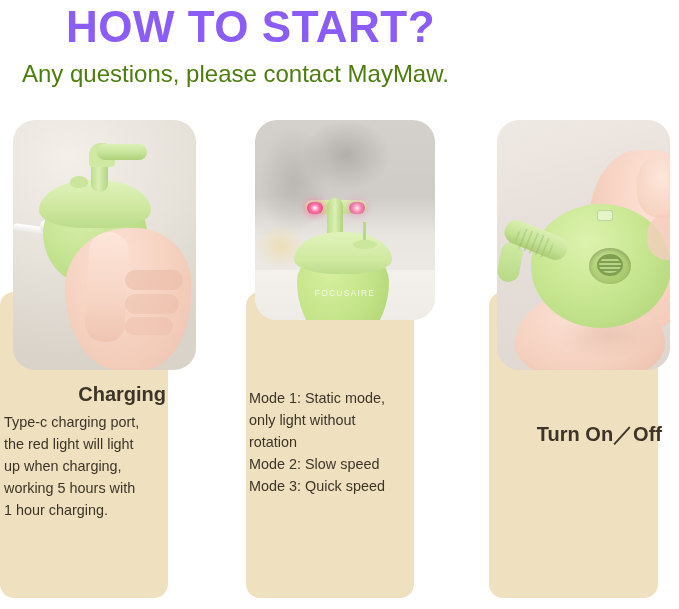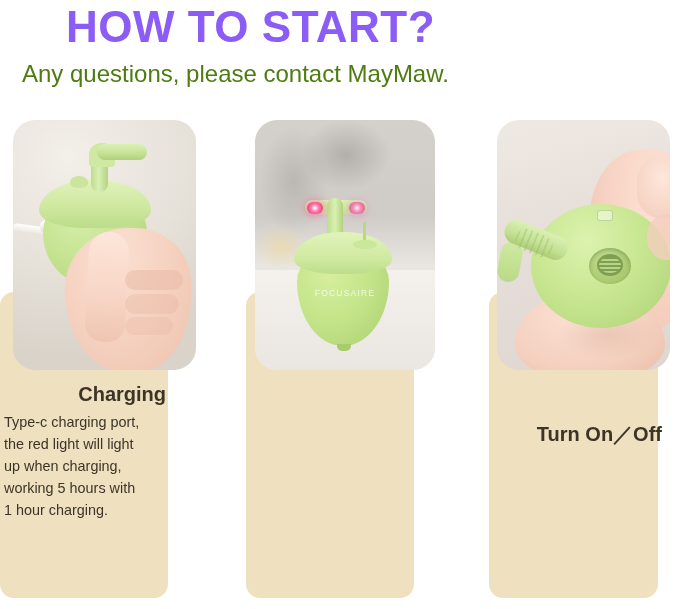--- a/index.html
+++ b/index.html
@@ -397,41 +397,46 @@
 up when charging,
 working 5 hours with
 1 hour charging.</div>
     </div>
   </div>
 
   <div class="card">
 
     <div class="card-panel" style="left:246px; top:292px; width:168px; height:306px;"></div>
 
-    <div class="card-photo" style="left:255px; top:120px; width:180px; height:250px;">
+    <div class="card-photo" style="left:255px; top:120px; width:180px; height:200px;">
       <div class="photo-inner">
         <div class="p2-bg"></div>
         <div class="p2-blur1"></div>
         <div class="p2-blur2"></div>
         <div class="p2-blur3"></div>
         <div class="p2-table"></div>
         <div class="p2-arm"></div>
         <div class="p2-stem"></div>
         <div class="p2-led-l"></div>
         <div class="p2-led-r"></div>
         <div class="p2-body"></div>
         <div class="p2-cap"></div>
         <div class="p2-pin"></div>
         <div class="p2-pin-base"></div>
         <div class="p2-logo">FOCUSAIRE</div>
         <div class="p2-foot"></div>
       </div>
     </div>
 
     <div class="card-text-block" style="left:249px; top:382px; width:162px;">
+      <div class="card-body indented">Mode 1: Static mode,
+      only light without
+      rotation
+Mode 2: Slow speed
+Mode 3: Quick speed</div>
     </div>
   </div>
 
   <div class="card">
 
     <div class="card-panel" style="left:489px; top:292px; width:169px; height:306px;"></div>
 
     <div class="card-photo" style="left:497px; top:120px; width:173px; height:250px;">
       <div class="photo-inner">
         <div class="p3-bg"></div>

